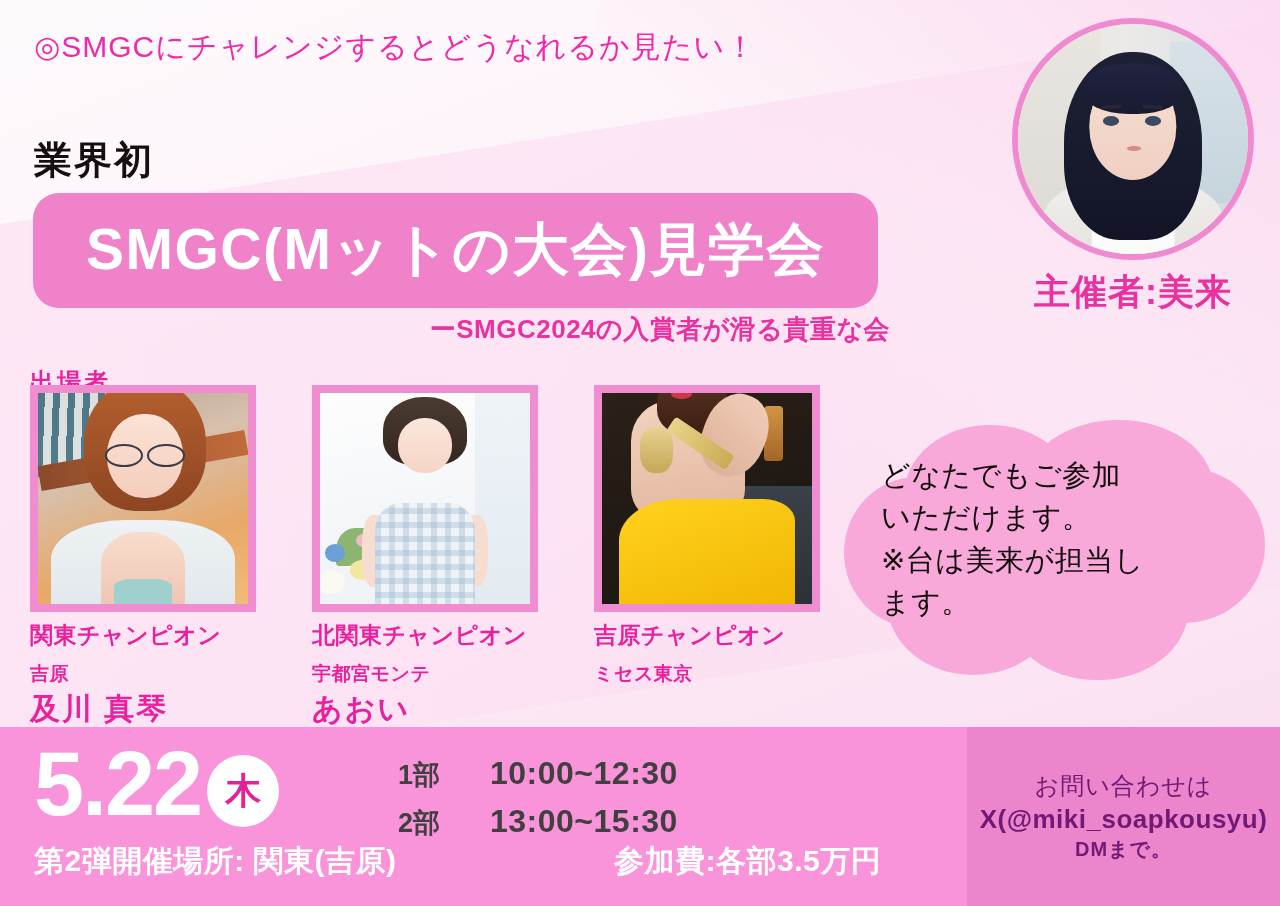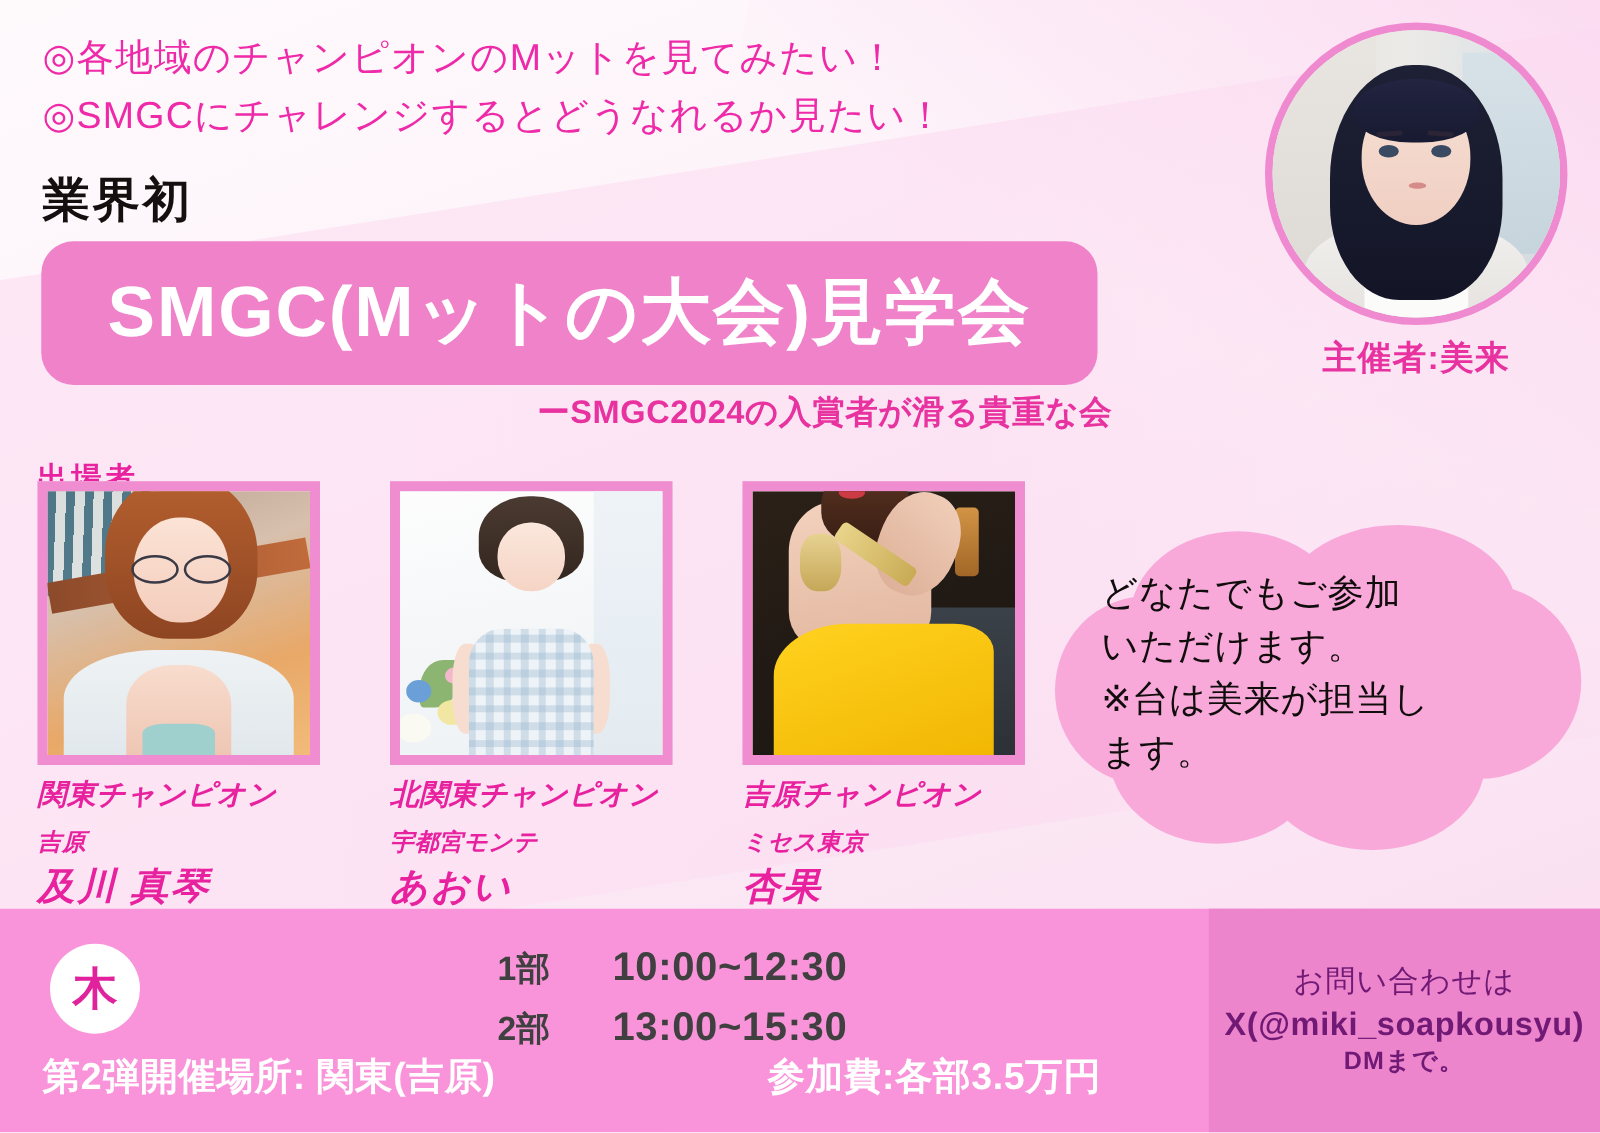--- a/index.html
+++ b/index.html
@@ -121,31 +121,31 @@
   .av-eye.l { left:37%; } .av-eye.r { left:55%; }
   .av-brow { position:absolute; top:35%; width:9%; height:1.6%;
     border-radius:2px; background:#2a2436; }
   .av-brow.l { left:36%; transform:rotate(-4deg); }
   .av-brow.r { left:54%; transform:rotate(4deg); }
   .av-mouth { position:absolute; left:47.5%; top:53%; width:6%; height:2.4%;
     border-radius:50%; background:#d58b88; }
   .organizer-label {
     margin-top:8px;
     color:#e8329f;
-    font-size:27px; font-weight:700; letter-spacing:1px;
+    font-size:36px; font-weight:700; letter-spacing:1px;
   }
 
   
   .participants-label {
     position:absolute; left:30px; top:366px;
     color:#e8229f; font-size:24px; font-weight:700;
     letter-spacing:3px; z-index:6;
   }
   .cards { position:absolute; left:30px; top:385px; z-index:6; }
-  .card { position:absolute; top:0; width:246px;font-style:italic; }
+  .card { position:absolute; top:0; width:246px; }
   .card.c1 { left:0; }
   .card.c2 { left:282px; }
   .card.c3 { left:564px; }
   .photo-frame {
     width:226px; height:227px;
     border:8px solid #f08cd0;
     overflow:hidden;
     background:#f5d8e8;
     position:relative;
   }
@@ -302,21 +302,20 @@
 </style>
 </head>
 <body>
 
 <div id="flyer">
 
   <div class="diag-band"></div>
   <div class="diag-band2"></div>
 
   <div class="bullets">
-    <div class="bullet-line">◎各地域のチャンピオンのMットを見てみたい！</div>
     <div class="bullet-line">◎SMGCにチャレンジするとどうなれるか見たい！</div>
   </div>
 
   <div class="kicker">業界初</div>
 
   <div class="title-banner">
     <span class="title-text">SMGC(Mットの大会)見学会</span>
   </div>
   <div class="subtitle">ーSMGC2024の入賞者が滑る貴重な会</div>
 
@@ -395,21 +394,20 @@
           <div class="hair"></div>
           <div class="lips"></div>
           <div class="armU"></div>
           <div class="dress"></div>
           <div class="strap"></div>
           <div class="neck"></div>
         </div>
       </div>
       <div class="card-title">吉原チャンピオン</div>
       <div class="card-shop">ミセス東京</div>
-      <div class="card-name">杏果</div>
     </div>
 
   </div>
 
   <div class="cloud">
     <div class="lobe l1"></div>
     <div class="lobe l2"></div>
     <div class="lobe l3"></div>
     <div class="lobe l4"></div>
     <div class="lobe l5"></div>
@@ -417,20 +415,21 @@
     <div class="lobe l7"></div>
     <div class="cloud-text">どなたでもご参加
 いただけます。
 ※台は美来が担当し
 ます。</div>
   </div>
 
   <div class="bottom-bar">
 
     <div class="date-block">
+      <span class="date-num">5.22</span>
       <span class="day-badge">
         <span>木</span>
       </span>
     </div>
 
     <div class="sessions">
       <div class="session-row">
         <span class="session-label">1部</span>
         <span class="session-time">10:00~12:30</span>
       </div>

